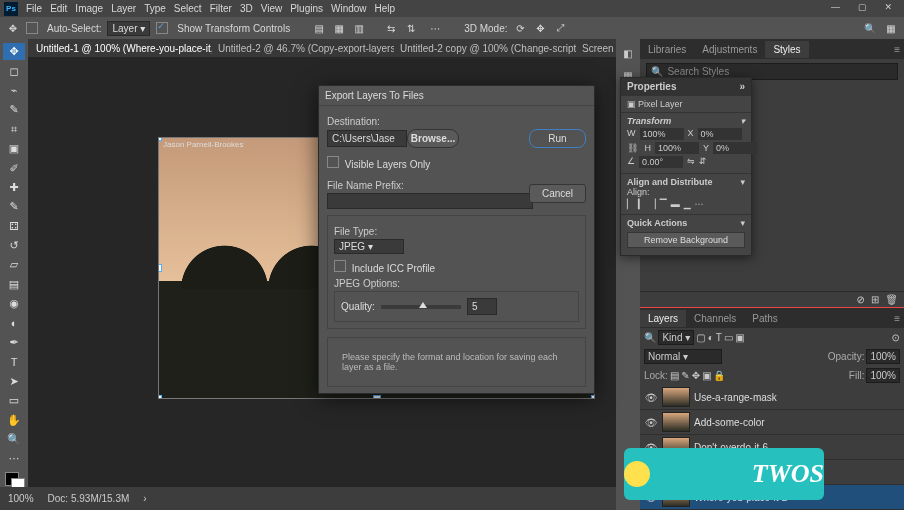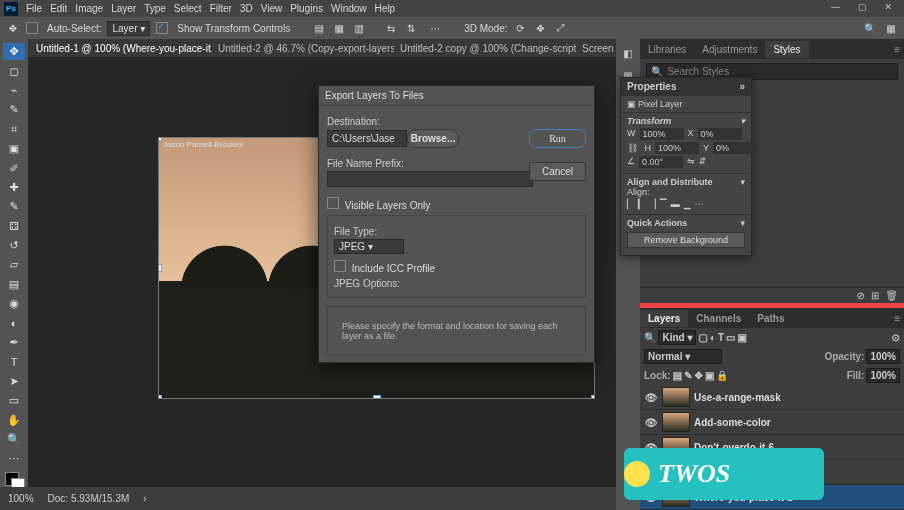--- a/index.html
+++ b/index.html
@@ -188,23 +188,22 @@
   }
   .folder {
     display:flex; align-items:center; gap:4px;
     padding:2px 0;
     color:#ccc;
   }
   .chev { width:8px;display:inline-block;color:#aaa;}
   .folder-ic { width:12px; height:10px; background:#7a7a7a; display:inline-block; }
   
   .layers-panel {
-    border-top:5px solid #ef4444;
+    border-top:1px solid #ef4444;
     background:#3d3d3d;
-    font-weight:bold;
   }
   .layers-header {
     display:flex; gap:2px; padding:2px 4px; align-items:center;
     font-size:10px;
   }
   .layers-header .sel { background:#2a2a2a; border:1px solid #1c1c1c; padding:1px 3px; color:#ccc;}
   .layers-header .lbl { color:#aaa; }
   .layers-list { max-height:140px; overflow:hidden; }
   .layer-row {
     display:flex; align-items:center;
@@ -266,21 +265,21 @@
   .dialog .lbl { margin:4px 0 2px; color:#ccc; }
   .dialog .field {
     background:#3a3a3a; border:1px solid #2a2a2a; padding:2px 4px;
     color:#ddd; width: 140px; display:inline-block;
   }
   .dialog .btn {
     background:#5a5a5a; border:1px solid #353535;
     padding:3px 0; width:55px; text-align:center; color:#ddd;
     display:inline-block; border-radius:8px;
   }
-  .dialog .btn.outline { border:1px solid #3f7fc4; background:transparent;font-family:Liberation Serif, serif; }
+  .dialog .btn.outline { border:1px solid #3f7fc4; background:transparent; }
   .dialog .slider {
     position:relative; width:80px; height:4px; background:#3a3a3a;
     display:inline-block; margin:0 6px;
   }
   .dialog .slider .knob {
     position:absolute; top:-3px; left:38px; width:0;height:0;
     border-left:4px solid transparent; border-right:4px solid transparent;
     border-bottom:6px solid #ddd;
   }
   .dialog .small { font-size:9px; color:#bbb; }
@@ -291,21 +290,21 @@
     display:flex;
   }
   .ruler-top span { flex:1; text-align:center; border-left:1px solid #333; }
   
   .watermark {
     position:absolute;
     right: 80px; bottom: 10px;
     width: 200px; height: 52px;
     background:#26c1be;
     border-radius:6px;
-    display:flex; align-items:center; justify-content:flex-start;
+    display:flex; align-items:center; justify-content:space-between;
     font-family: Georgia, serif;
     font-size:26px; font-style:italic; font-weight:bold;
     color:#fff;
   }
   .watermark .bulb {
     width:26px;height:26px;border-radius:50%;background:#ffe14d;
     margin-right:8px;
   }
 </style>
 </head>
@@ -622,41 +621,48 @@
 <div class="dialog">
   <div class="title">Export Layers To Files</div>
   <div class="body">
     <div class="lbl">Destination:</div>
     <div style="display:flex;align-items:center;">
       <span class="field" style="flex:1;">C:\Users\Jase</span>
       <span class="btn" style="border-radius:9px;width:50px;font-weight:bold;">Browse...</span>
       <span style="flex:1"></span>
       <span class="btn outline">Run</span>
     </div>
+    <div style="margin-top:8px;">
+      <span class="chk"></span>
+      <span>Visible Layers Only</span>
+    </div>
+
     <div style="display:flex;gap:6px;align-items:center;margin-top:6px;">
       <div style="flex:1">
         <div class="lbl">File Name Prefix:</div>
         <span class="field" style="width:100%;height:10px;"></span>
       </div>
       <span class="btn" style="border-radius:3px;">Cancel</span>
-    </div>
-
-    <div style="margin-top:8px;">
-      <span class="chk"></span>
-      <span>Visible Layers Only</span>
     </div>
 
     <div style="border:1px solid #444;padding:6px;margin-top:4px;">
       <div class="lbl">File Type:</div>
       <span class="select-box" style="width:60px;display:inline-block;"><span>JPEG</span> ▾</span>
       <div style="margin-top:6px;">
         <span class="chk"></span>
         <span>Include ICC Profile</span>
       </div>
       <div class="lbl" style="margin-top:4px;">JPEG Options:</div>
+      <div style="border:1px solid #444; padding:6px; display:flex; align-items:center;">
+        <span>Quality:</span>
+        <span class="slider">
+            <span class="knob"></span>
+          </span>
+        <span class="field" style="width:20px;">5</span>
+      </div>
     </div>
 
     <div class="small" style="border:1px solid #444;padding:14px;margin-top:8px;">Please specify the format and location for saving each layer as a file.</div>
   </div>
 </div>
 
 <div class="watermark">
   <span class="bulb"></span>
   <span>TWOS</span>
 </div>

